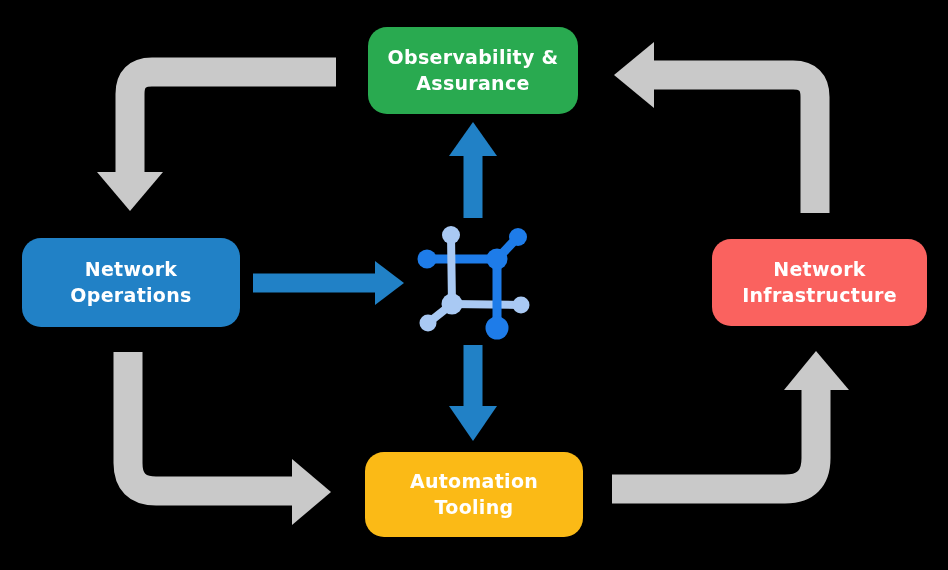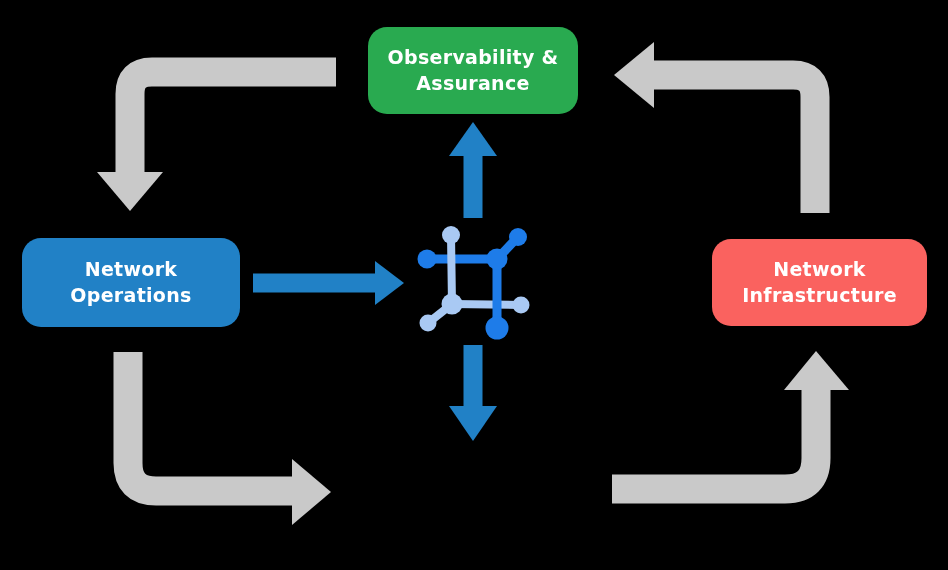--- a/index.html
+++ b/index.html
@@ -83,20 +83,24 @@
   <div class="node node-operations" style="background: rgb(33, 129, 198);">
     <span>Network
 Operations</span>
   </div>
 
   <div class="node node-infrastructure" style="background: rgb(250, 98, 95);">
     <span>Network
 Infrastructure</span>
   </div>
 
+  <div class="node node-automation" style="background: rgb(251, 186, 22);">
+    <span>Automation
+Tooling</span>
+  </div>
 
   <svg class="center-icon" viewBox="0 0 128 128" aria-hidden="true">
 
     <line class="icon-light" x1="41" y1="84" x2="110" y2="85"></line>
     <circle class="icon-light-dot" cx="110" cy="85" r="8.5"></circle>
 
     <line class="icon-dark" x1="16" y1="39" x2="86" y2="39"></line>
     <line class="icon-dark" x1="86" y1="39" x2="107" y2="17"></line>
     <line class="icon-dark" x1="86" y1="39" x2="86" y2="108"></line>
     <circle class="icon-dark-dot" cx="16" cy="39" r="9.5"></circle>

